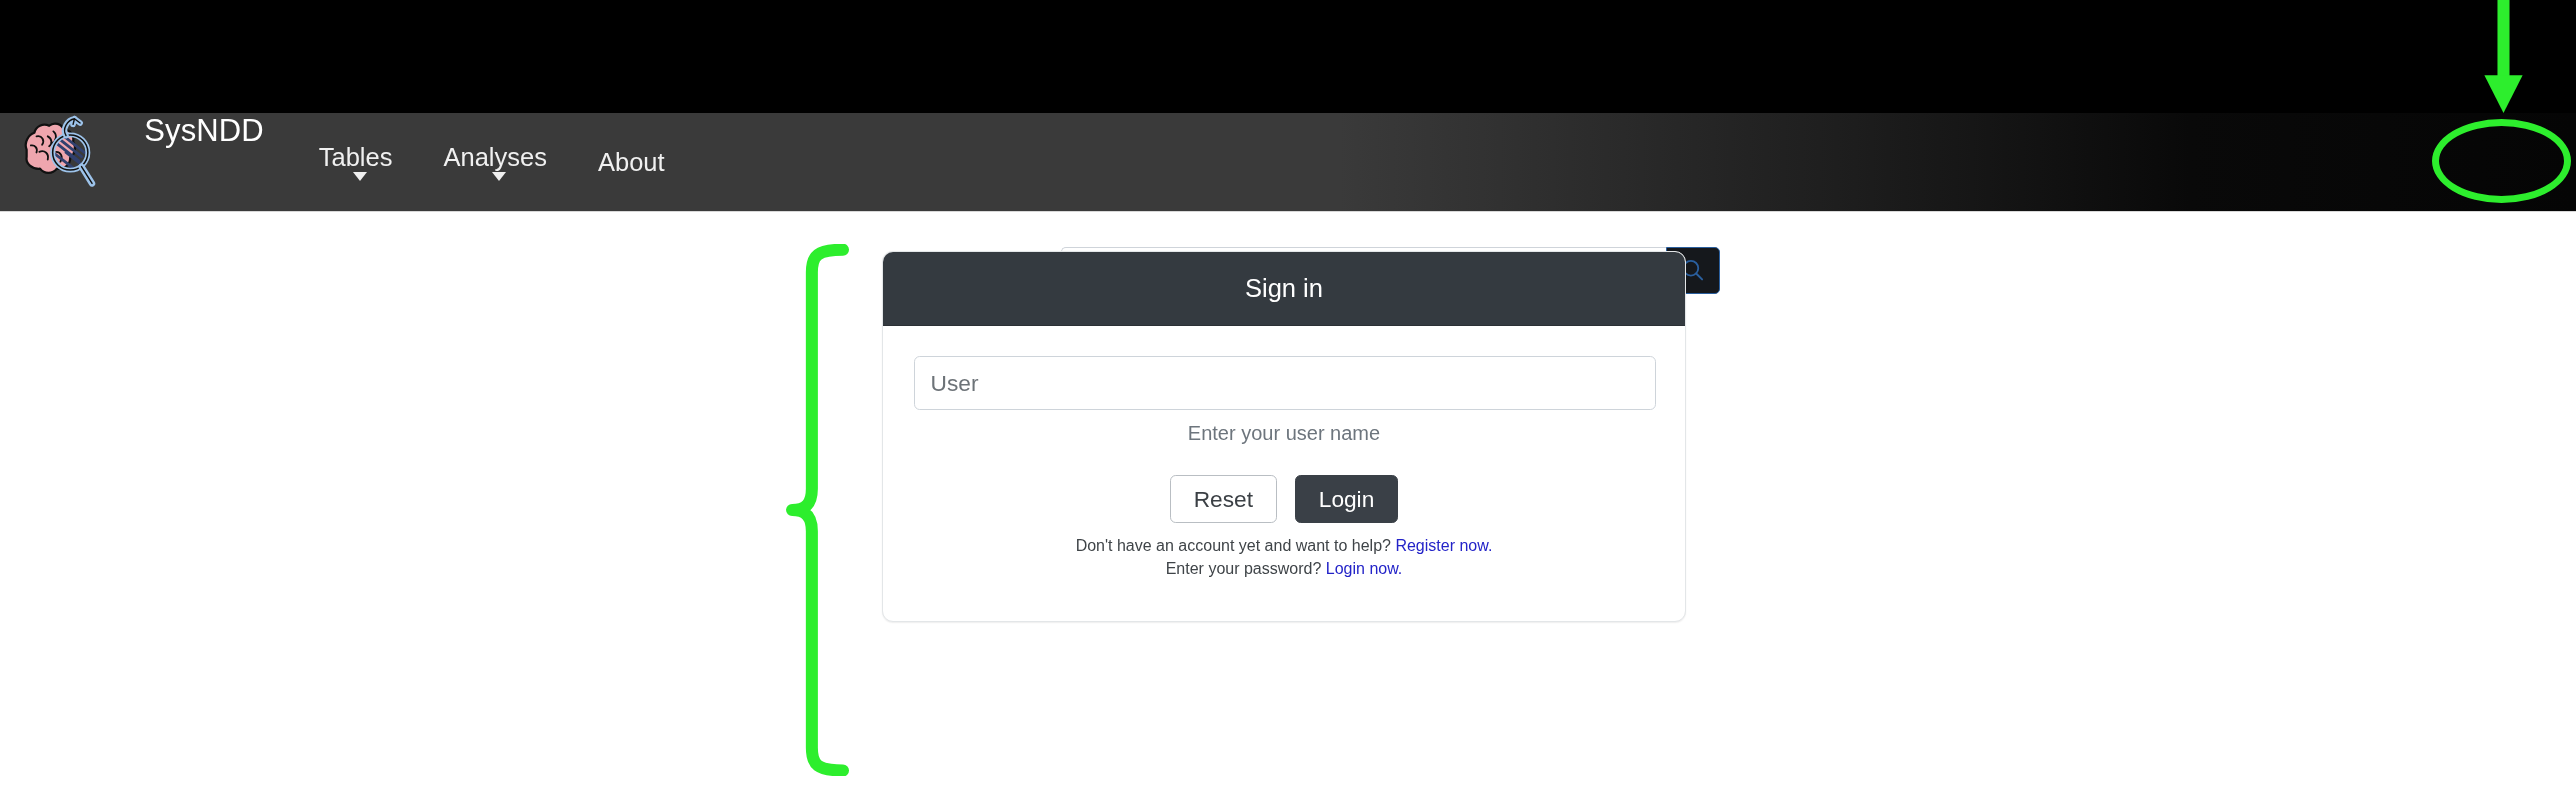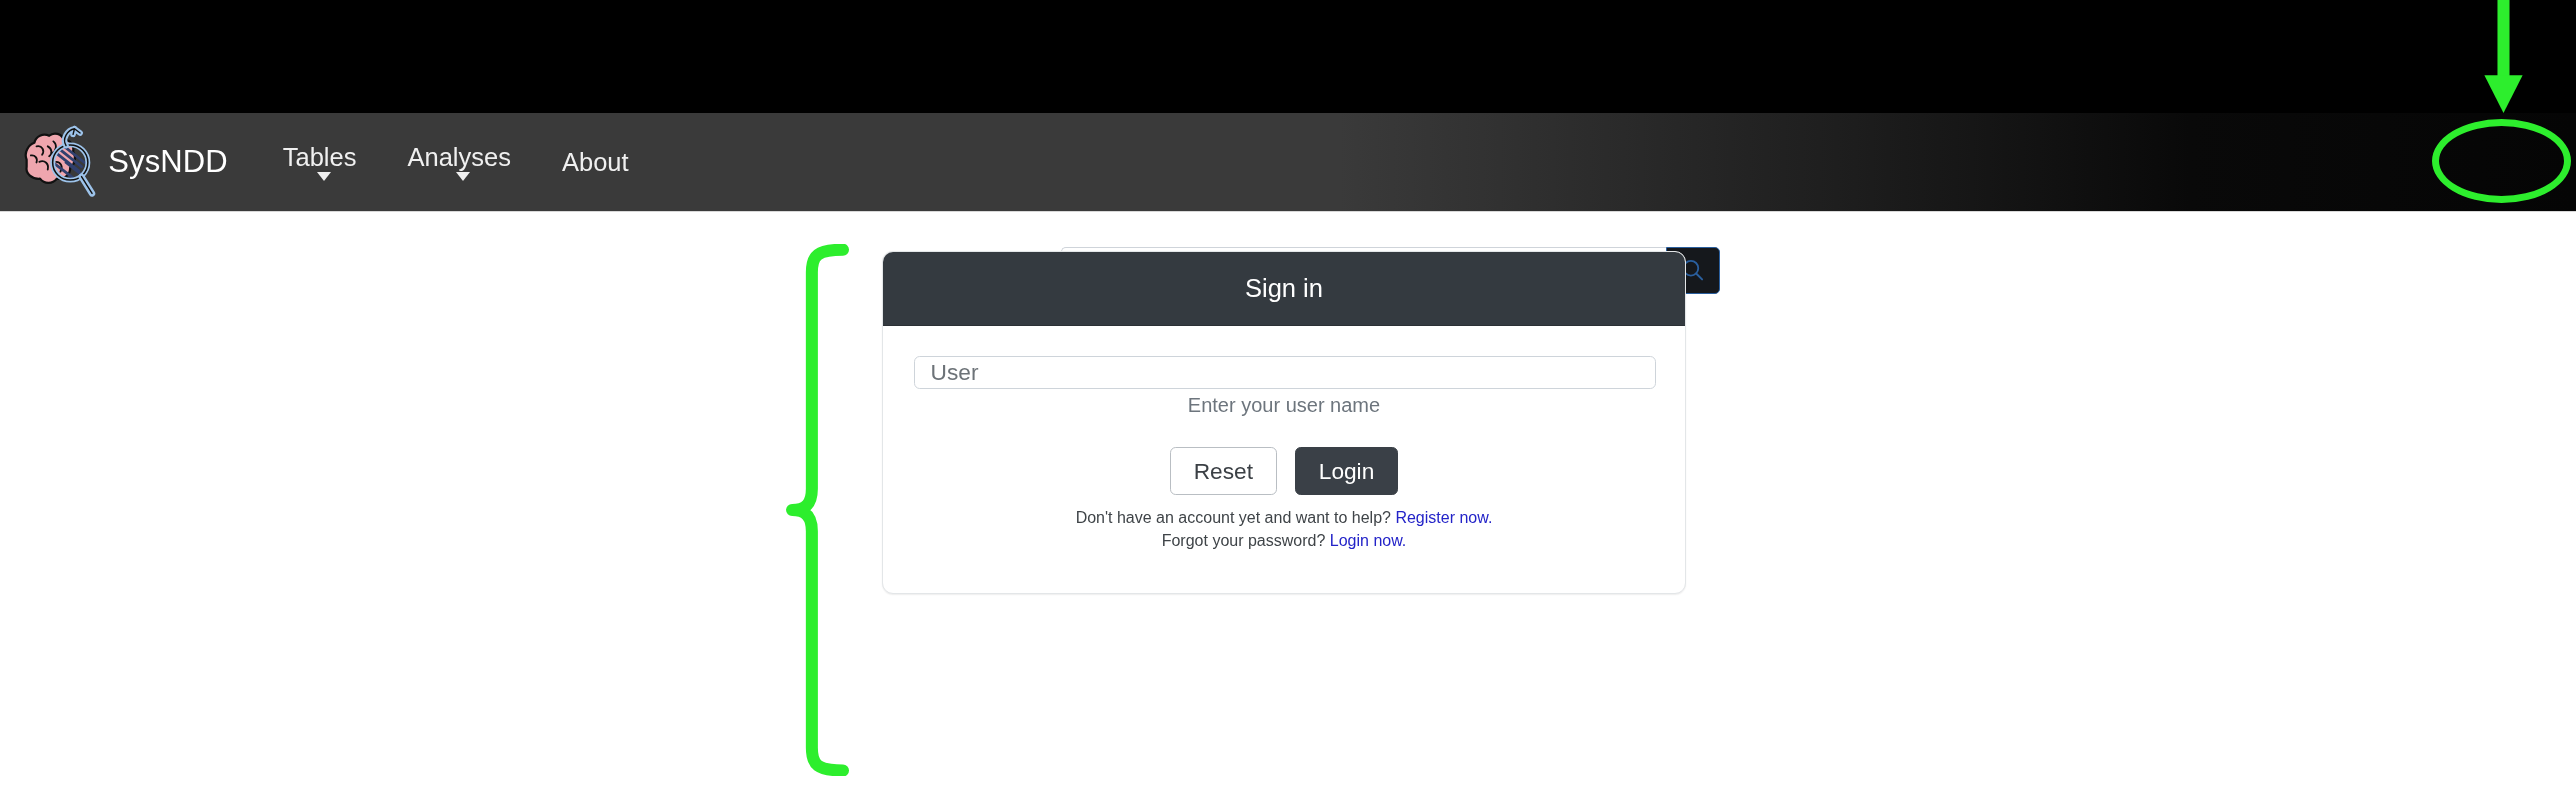--- a/index.html
+++ b/index.html
@@ -32,23 +32,24 @@
     left: 0; top: 113px;
     width: 2576px; height: 99px;
     background: linear-gradient(to right, #3a3a3a 0%, #3a3a3a 52%, #1d1d1d 72%, #090909 85%, #050505 100%);
     display: flex;
     align-items: center;
     border-bottom: 1.4px solid #d8d8d8;
   }
 
   .brand {
     display: flex;
-    align-items: center;
+    align-items: flex-start;
     margin-left: 21px;
     height: 99px;
+    gap: 36px;
   }
   .brand-logo {
     width: 76px; height: 79px;
     position: relative;
     flex: 0 0 auto;
   }
   .brand-logo svg { display: block; width: 76px; height: 79px; }
 
   .brand-name {
     color: #ffffff;
@@ -166,38 +167,38 @@
     color: #ffffff;
     font-size: 25.5px;
     border-bottom: 0.7px solid #2b3035;
   }
   .card-body {
     padding: 30px 31px 40px 31px;
   }
 
   .field {
     width: 742px;
-    height: 33px;
+    height: 54px;
     border: 0.7px solid #ced4da;
     border-radius: 5.7px;
     font-size: 22.7px;
     color: #3b4045;
     padding: 0 15.6px;
     outline: none;
     display: block;
     background: #ffffff;
     font-family: "Liberation Sans", sans-serif;
   }
   .field::placeholder { color: #6d7378; }
 
   .help-text {
     text-align: center;
     color: #6d757d;
     font-size: 20px;
-    margin-top: 5px;
+    margin-top: 12px;
   }
 
   .field-group + .field-group { margin-top: 18.4px; }
 
   .btn-row {
     display: flex;
     justify-content: center;
     align-items: center;
     gap: 18.4px;
     margin-top: 30px;
@@ -329,21 +330,21 @@
         <button class="btn btn-reset">Reset</button>
         <button class="btn btn-login">Login</button>
       </div>
 
       <div class="footer-lines">
         <div>
           <span>Don't have an account yet and want to help?</span>
           <span class="link">Register now.</span>
         </div>
         <div>
-          <span>Forgot your password?</span>
+          <span>Enter your password?</span>
           <span class="link">Login now.</span>
         </div>
       </div>
 
     </div>
   </div>
 
 </div>
 
 

